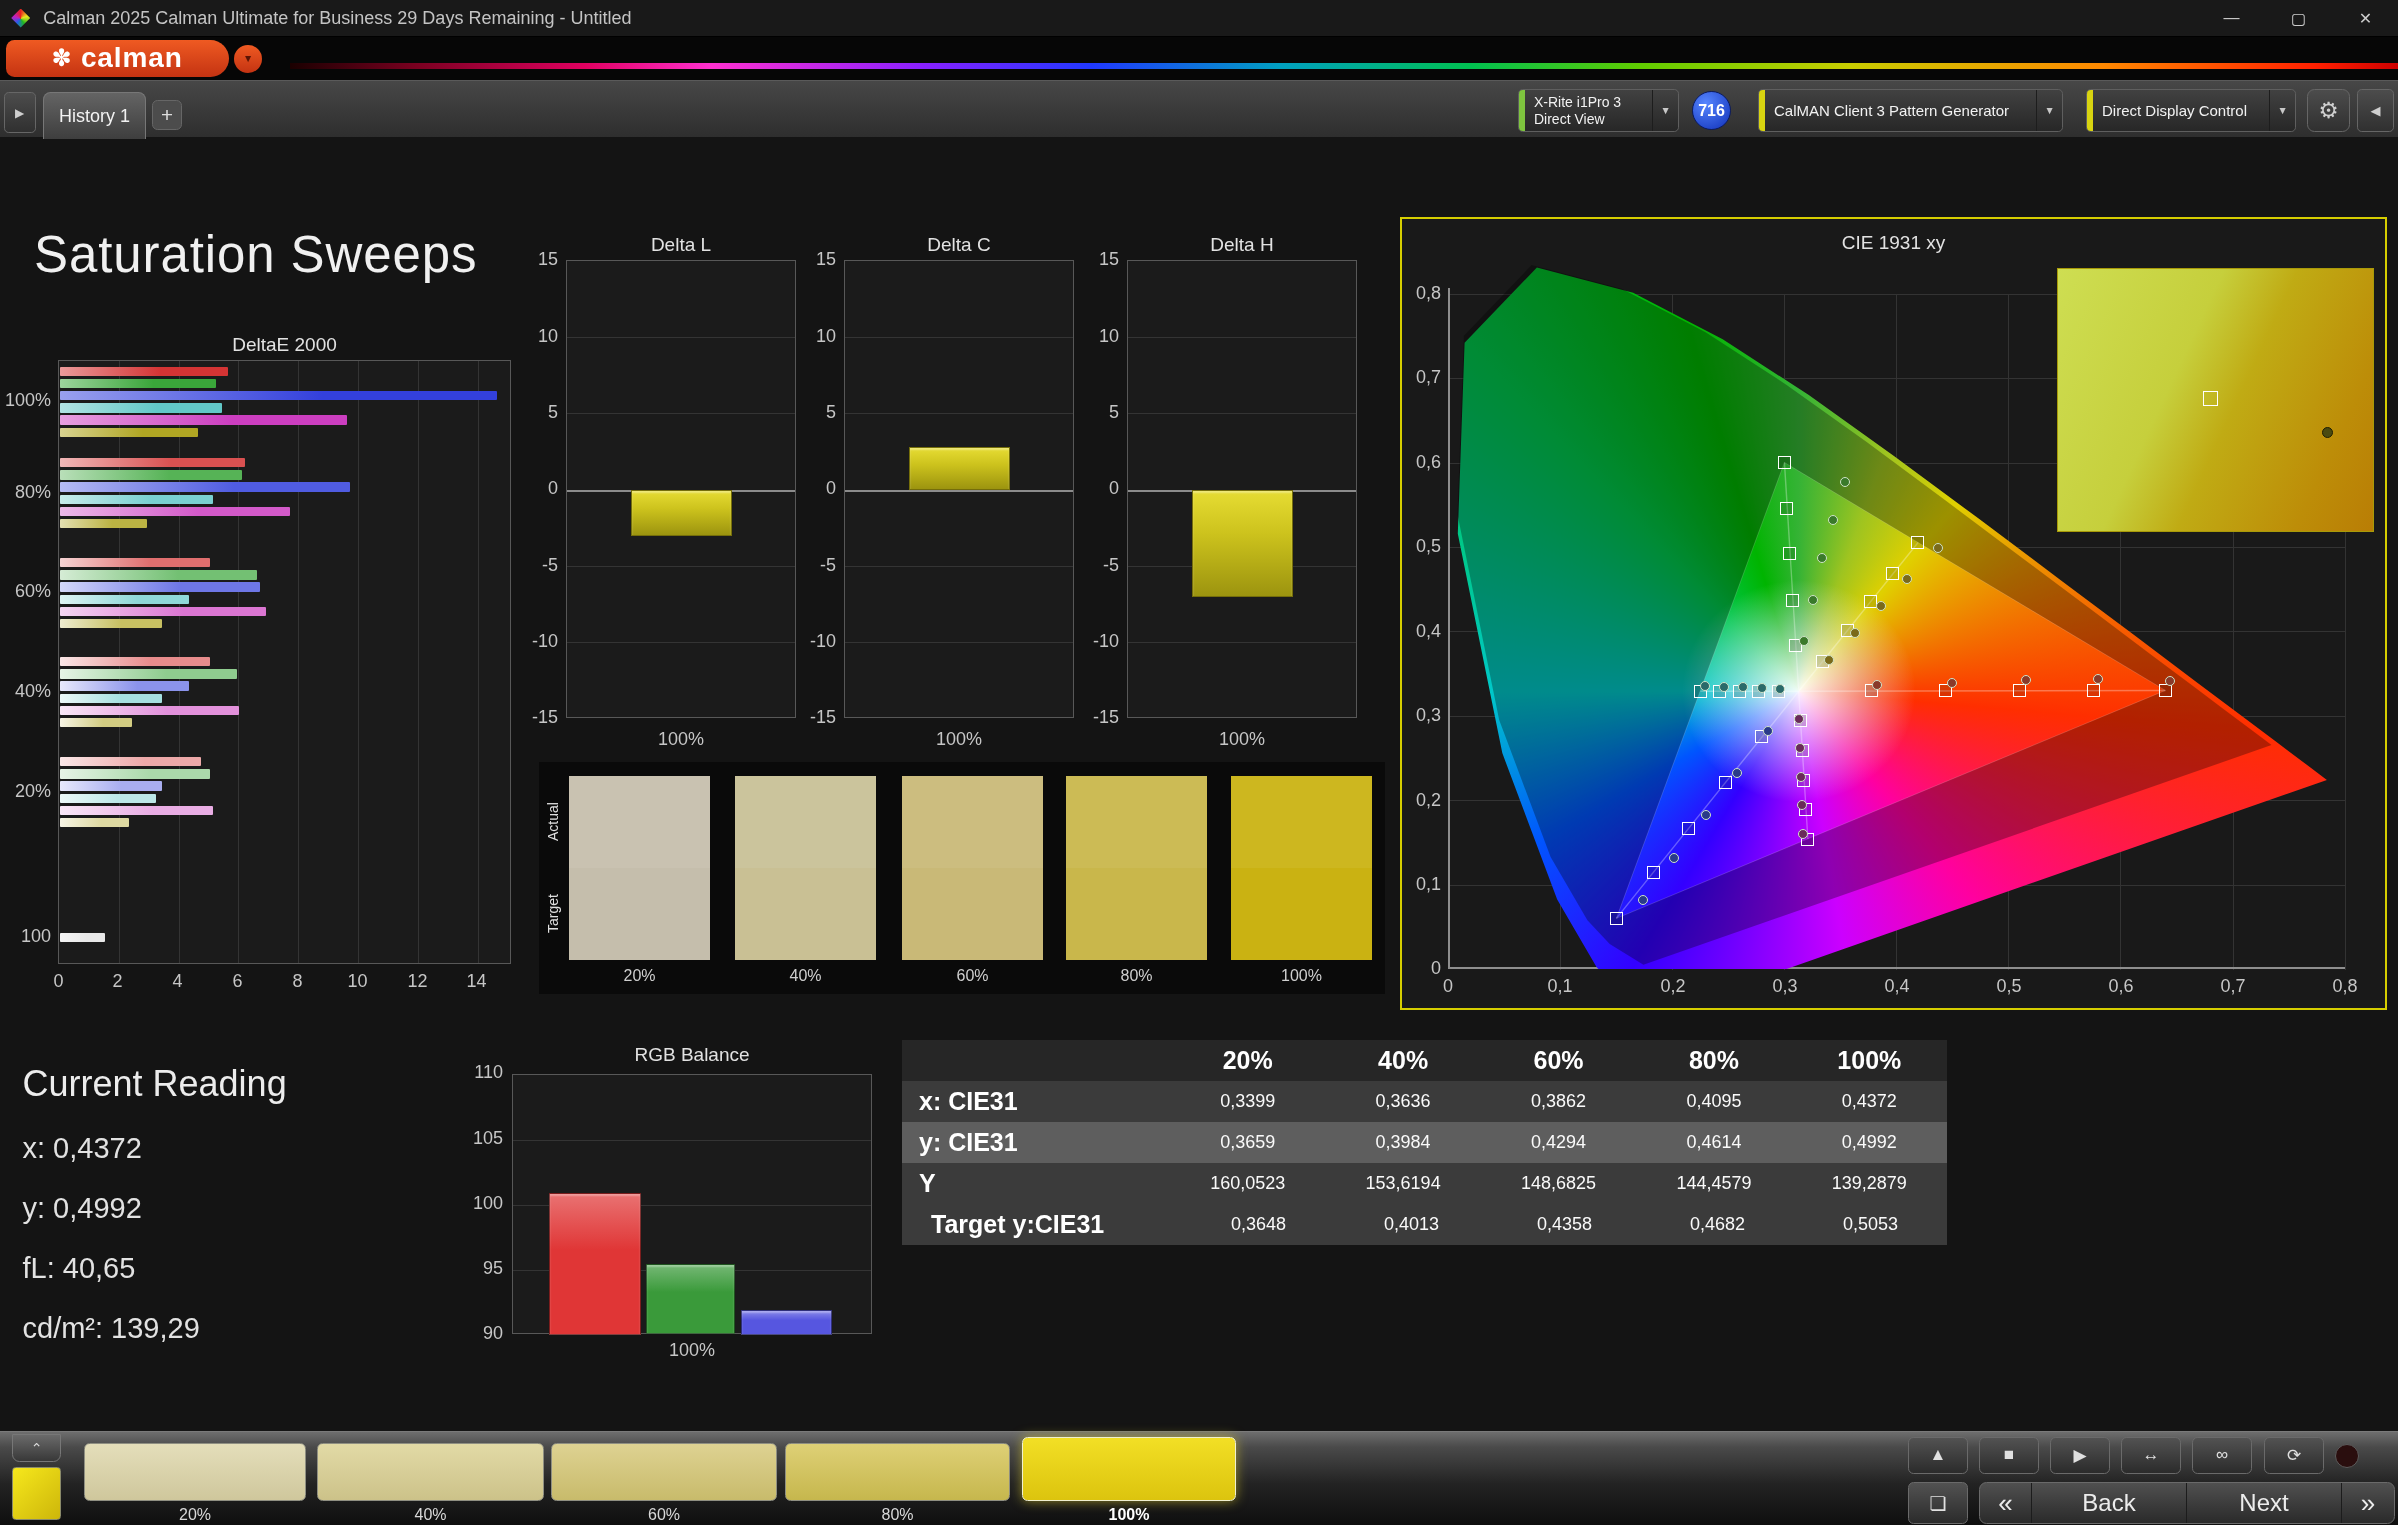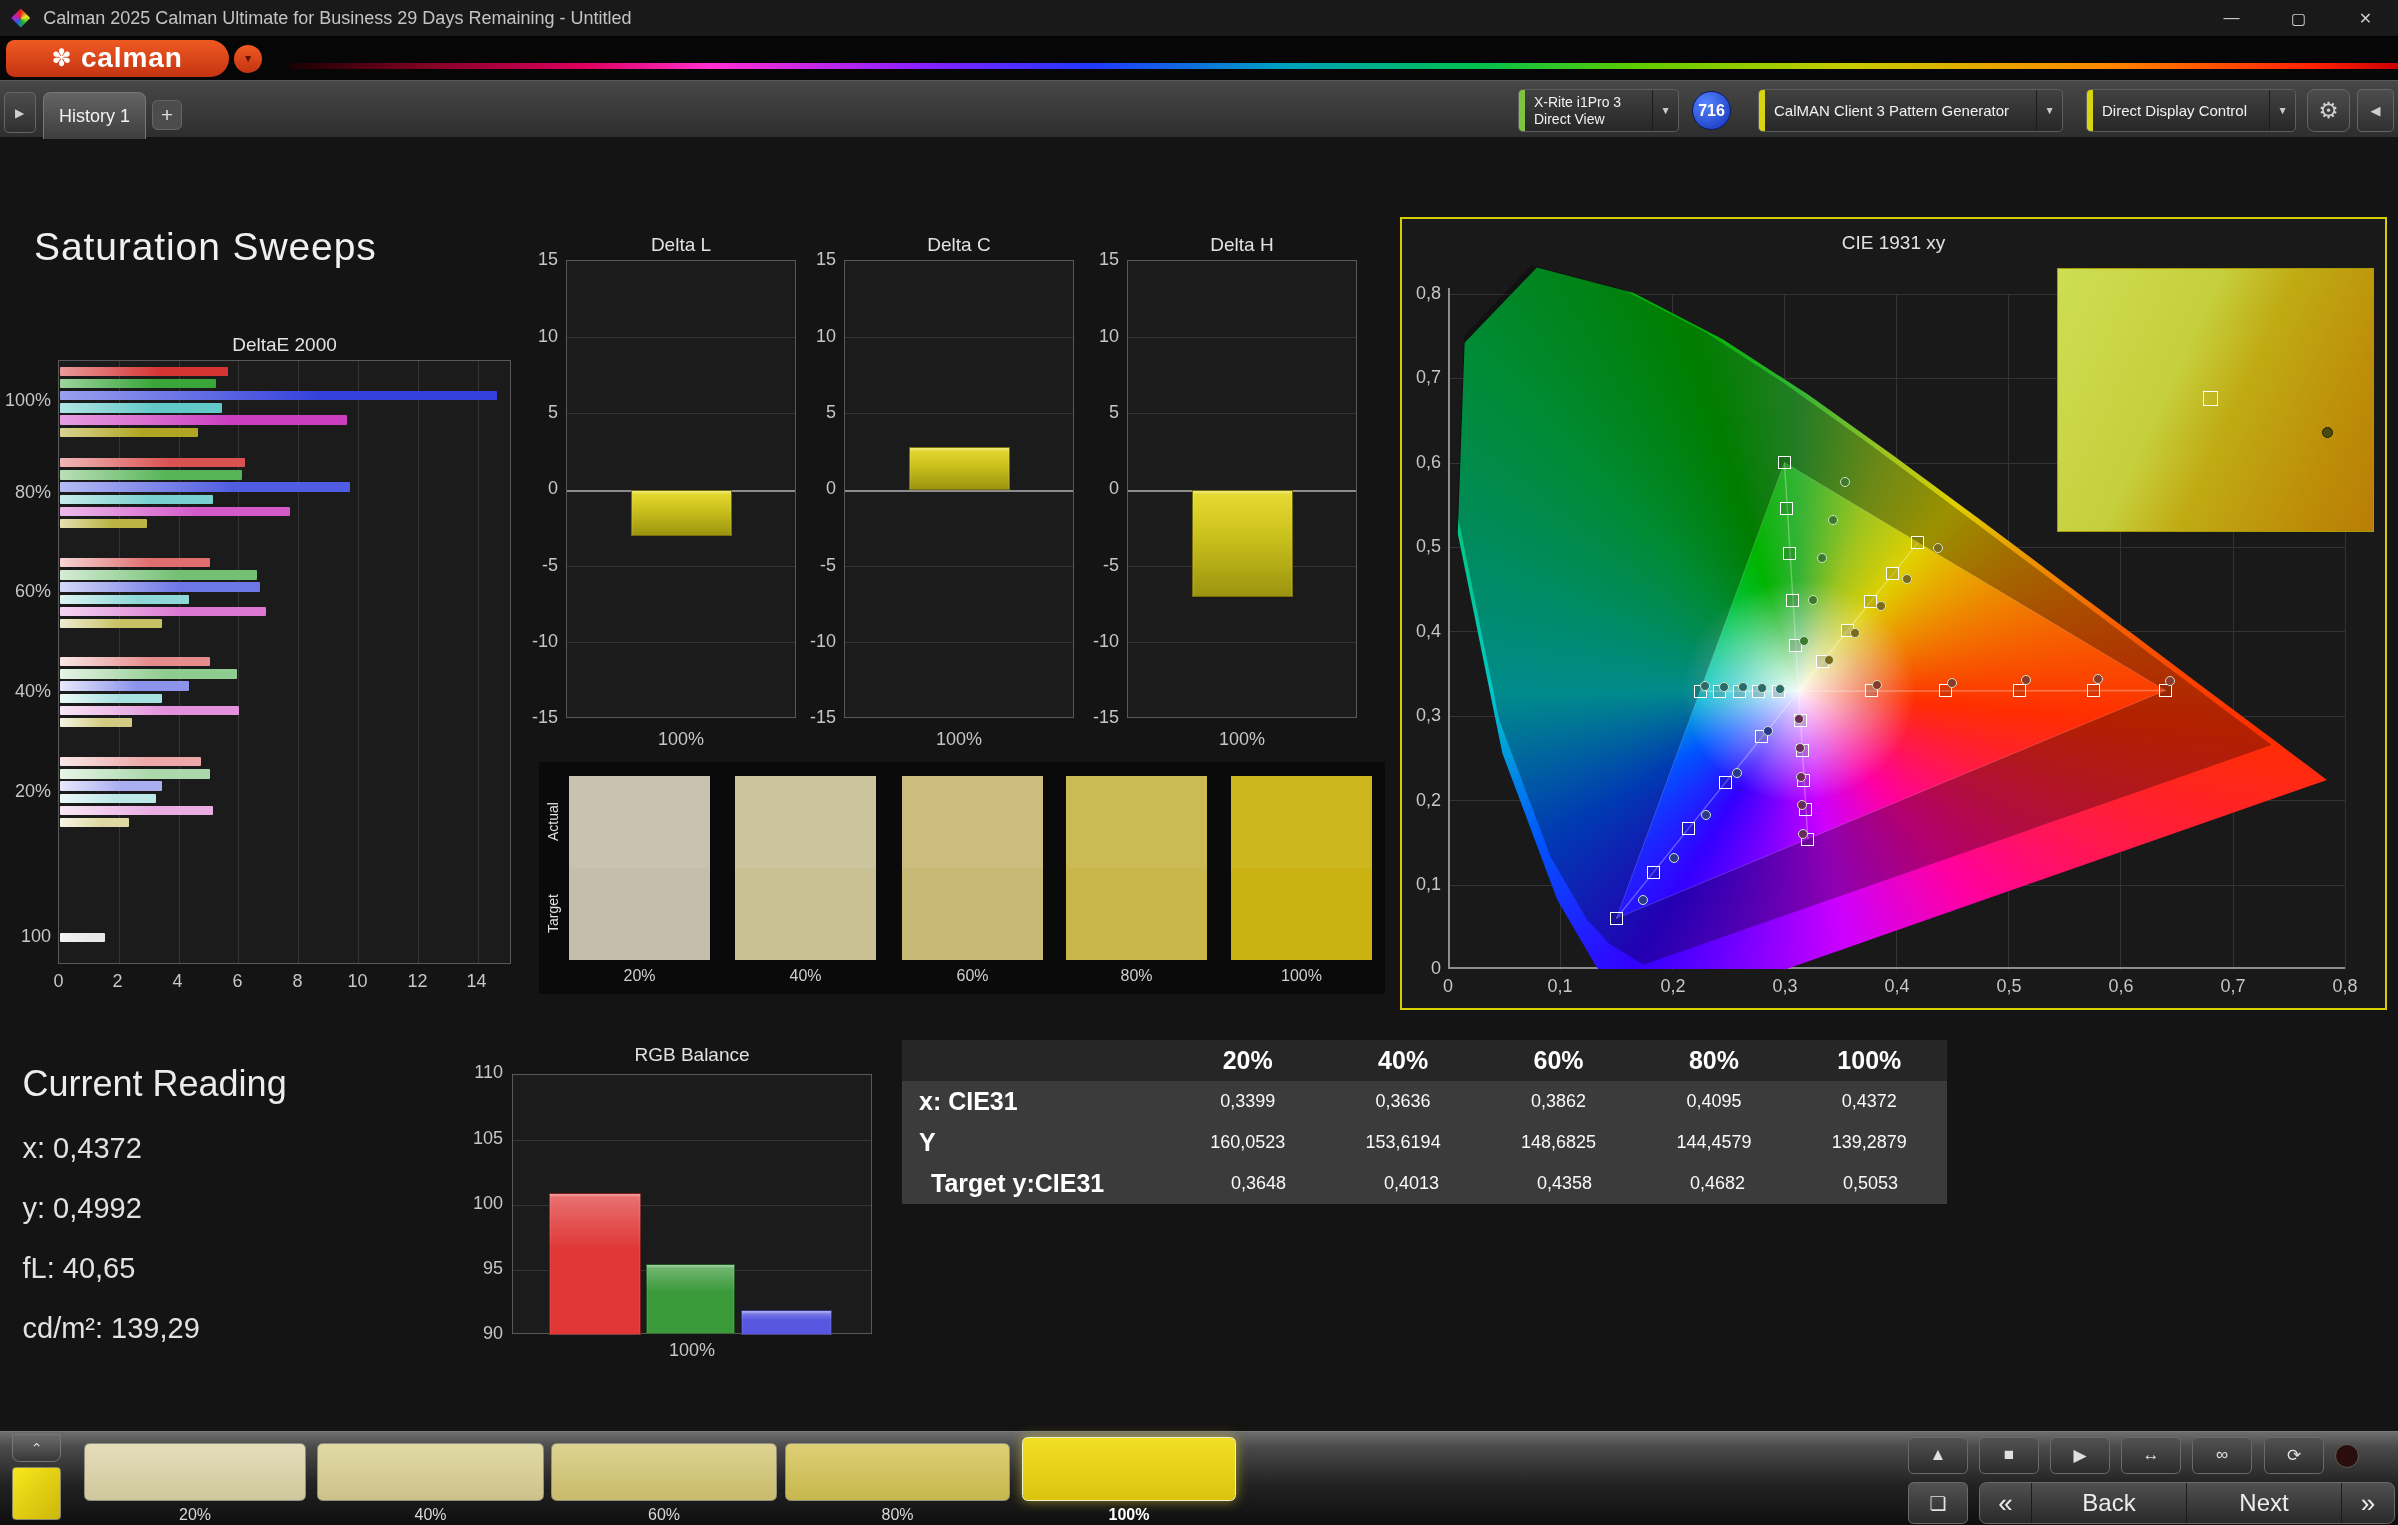--- a/index.html
+++ b/index.html
@@ -30,21 +30,21 @@
 .dd .txt{flex:1;padding:0 9.4px;font-size:15px;color:#f2f2f2;white-space:nowrap;overflow:hidden}
 .dd .txt2{flex:1;padding:0 9.4px;font-size:14px;line-height:17px;color:#f2f2f2;white-space:nowrap}
 .dd .arr{width:26px;align-self:stretch;display:flex;align-items:center;justify-content:center;border-left:0.9px solid #1d1d1d;color:#c8c8c8;font-size:10.3px}
 #dd-meter{left:1518px;width:161px}
 #badge{position:absolute;left:1692px;top:10.3px;width:39px;height:39px;border-radius:50%;background:radial-gradient(circle at 35% 30%,#5585ff,#1030b8);display:flex;align-items:center;justify-content:center;font-size:16px;font-weight:bold;color:#fff;border:0.9px solid #0a1a60}
 #dd-pattern{left:1758px;width:305px}
 #dd-display{left:2086px;width:210px}
 #gear{position:absolute;left:2307px;top:8.4px;width:43px;height:43px;background:linear-gradient(180deg,#4c4c4c,#303030);border:0.9px solid #666;border-radius:7.5px;display:flex;align-items:center;justify-content:center;font-size:22.5px;color:#d0d0d0}
 #collapse{position:absolute;left:2357px;top:8.4px;width:37px;height:43px;background:linear-gradient(180deg,#4c4c4c,#303030);border:0.9px solid #666;border-radius:4.7px;display:flex;align-items:center;justify-content:center;font-size:13px;color:#cfcfcf}
 
-#page-title{position:absolute;left:34px;top:225px;font-size:39px;color:#f0f0f0;font-weight:400;letter-spacing:0.9px}
+#page-title{position:absolute;left:34px;top:225px;font-size:51px;color:#f0f0f0;font-weight:400;letter-spacing:0.9px}
 .chart-title{position:absolute;text-align:center;font-size:19px;color:#e2e2e2}
 .chart-frame{position:absolute;background:#1b1b1b;border:0.9px solid #585858}
 .gh,.gv{position:absolute;background:#343434}
 .gh.zero{background:#8c8c8c}
 .tick{position:absolute;font-size:18px;color:#c6c6c6}
 .tick.r{text-align:right}
 .tick.c{text-align:center}
 .de-group{position:absolute}
 .de-bar{height:9.4px;margin-bottom:2.8px;border-radius:0.9px}
 .yellow-bar{position:absolute;background:linear-gradient(180deg,#e6dc33 0%,#cdc31d 40%,#9c940f 100%);border:0.9px solid #756e0a;box-shadow:inset 0 1.9px 1.9px rgba(255,255,255,.35)}
@@ -368,20 +368,28 @@
         <div class="val" style="position: static;">100%</div>
       </div>
       <div class="trow" style="position: static; background: rgb(59, 59, 59);">
         <div class="lbl" style="position: static;">x: CIE31</div>
         <div class="val" style="position: static;">0,3399</div>
         <div class="val" style="position: static;">0,3636</div>
         <div class="val" style="position: static;">0,3862</div>
         <div class="val" style="position: static;">0,4095</div>
         <div class="val" style="position: static;">0,4372</div>
       </div>
+      <div class="trow" style="position: static; background: rgb(94, 94, 94);">
+        <div class="lbl" style="position: static;">y: CIE31</div>
+        <div class="val" style="position: static;">0,3659</div>
+        <div class="val" style="position: static;">0,3984</div>
+        <div class="val" style="position: static;">0,4294</div>
+        <div class="val" style="position: static;">0,4614</div>
+        <div class="val" style="position: static;">0,4992</div>
+      </div>
       <div class="trow" style="position: static; background: rgb(59, 59, 59);">
         <div class="lbl" style="position: static;">Y</div>
         <div class="val" style="position: static;">160,0523</div>
         <div class="val" style="position: static;">153,6194</div>
         <div class="val" style="position: static;">148,6825</div>
         <div class="val" style="position: static;">144,4579</div>
         <div class="val" style="position: static;">139,2879</div>
       </div>
       <div class="trow" style="position: static; background: rgb(59, 59, 59);">
         <div class="lbl" style="position: static; margin-left: 12px;">Target y:CIE31</div>

